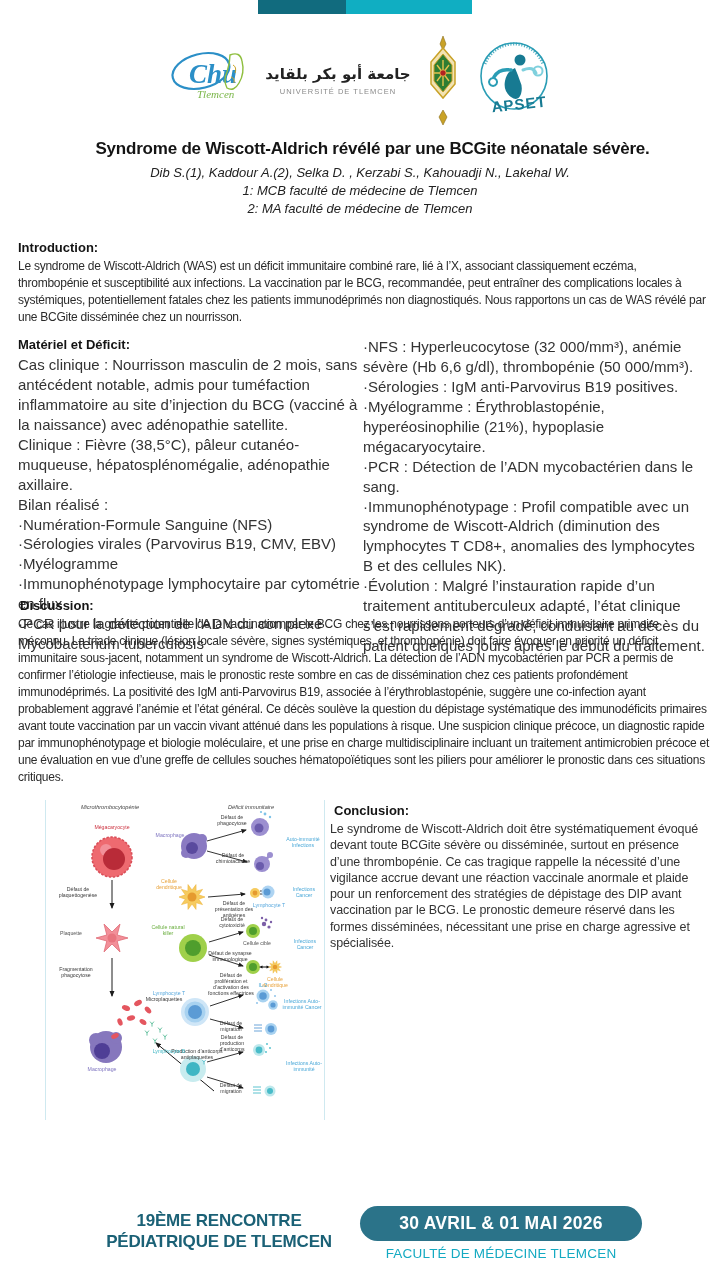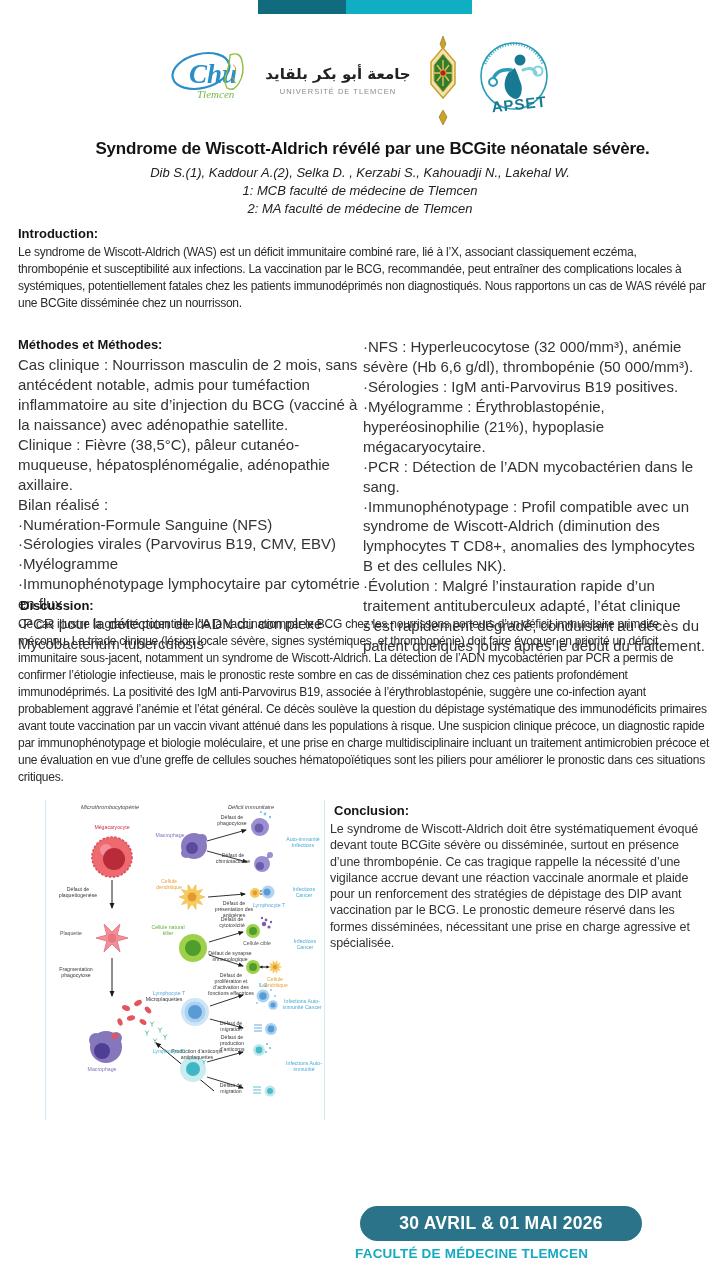--- a/index.html
+++ b/index.html
@@ -23,21 +23,21 @@
   .title-block { position:absolute; left:0; top:139px; width:720px; text-align:center; }
   .main-title { font-size:17px; font-weight:700; color:#141414; letter-spacing:-0.2px;padding-left:25px; }
   .authors, .affil { font-size:13px; font-style:italic; color:#222; line-height:18px; }
   .authors { margin-top:5px; }
 
   
   .sec-heading { font-size:13px; font-weight:700; color:#141414; margin-bottom:3px; }
   .sec-body { font-size:15px; color:#333; white-space:pre-line; }
   .narrow { font-size:12px; letter-spacing:-0.25px; line-height:1.42; color:#2b2b2b; }
 
-  .intro { position:absolute; left:18px; top:226px; width:690px; }
+  .intro { position:absolute; left:18px; top:240px; width:690px; }
   .col-methods { position:absolute; left:18px;  top:337px; width:342px; }
   .col-results { position:absolute; left:363px; top:337px; width:344px; }
   .col-results .sec-heading { padding-left:5px; }
   .cols .sec-body, .col-methods .sec-body, .col-results .sec-body { line-height:1.33; }
   .discussion { position:absolute; left:18px; top:598px; width:692px; }
   .discussion .sec-heading { padding-left:2px; }
   .conclusion { position:absolute; left:330px; top:803px; width:380px; }
   .conclusion .sec-heading { padding-left:4px; }
   .conclusion .sec-body { font-size:12.5px; line-height:1.3; letter-spacing:-0.1px; }
 
@@ -55,22 +55,22 @@
   .c-blue   { color:#56a7dd; }
   .c-teal   { color:#3fb6c4; }
   .c-grey   { color:#555; }
 
   
   .footer-left { position:absolute; left:85px; top:1210px; width:268px; text-align:center;
                  font-size:17px; font-weight:800; line-height:1.25; color:#1b6176; letter-spacing:-0.2px; }
   .date-pill { position:absolute; left:360px; top:1206px; width:282px; height:35px; border-radius:18px;
                background:#2b7389; color:#fff; font-size:17.5px; font-weight:800; letter-spacing:0.3px;
                text-align:center; line-height:35px; }
-  .venue { position:absolute; left:355px; top:1246px; width:292px; 
-           font-size:13.5px; font-weight:700; color:#14aac2; letter-spacing:0.2px; }
+  .venue { position:absolute; left:355px; top:1246px; width:292px; text-align:center;
+           font-size:13.5px; font-weight:400; color:#14aac2; letter-spacing:0.2px; }
 </style>
 </head>
 <body>
 
 <div class="poster">
 
   <div class="topbar dark"></div>
   <div class="topbar light"></div>
 
   <div class="logos">
@@ -116,21 +116,21 @@
     <div class="affil">1: MCB faculté de médecine de Tlemcen</div>
     <div class="affil">2: MA faculté de médecine de Tlemcen</div>
   </div>
 
   <section class="intro">
     <div class="sec-heading">Introduction:</div>
     <div class="sec-body narrow">Le syndrome de Wiscott-Aldrich (WAS) est un déficit immunitaire combiné rare, lié à l’X, associant classiquement eczéma, thrombopénie et susceptibilité aux infections. La vaccination par le BCG, recommandée, peut entraîner des complications locales à systémiques, potentiellement fatales chez les patients immunodéprimés non diagnostiqués. Nous rapportons un cas de WAS révélé par une BCGite disséminée chez un nourrisson.</div>
   </section>
 
   <section class="col-methods">
-    <div class="sec-heading">Méthodes et Méthodes:</div>
+    <div class="sec-heading">Matériel et Déficit:</div>
     <div class="sec-body">Cas clinique : Nourrisson masculin de 2 mois, sans antécédent notable, admis pour tuméfaction inflammatoire au site d’injection du BCG (vacciné à la naissance) avec adénopathie satellite.
 Clinique : Fièvre (38,5°C), pâleur cutanéo-muqueuse, hépatosplénomégalie, adénopathie axillaire.
 Bilan réalisé :
 ·Numération-Formule Sanguine (NFS)
 ·Sérologies virales (Parvovirus B19, CMV, EBV)
 ·Myélogramme
 ·Immunophénotypage lymphocytaire par cytométrie en flux
 ·PCR pour la détection de l’ADN du complexe Mycobacterium tuberculosis</div>
   </section>
 
@@ -300,16 +300,20 @@
     <div class="flabel" style="left:164px; top:234px; width:44px;">Défaut de production d’anticorps</div>
     <div class="flabel" style="left:164px; top:282px; width:42px;">Défaut de migration</div>
     <div class="flabel c-cyan" style="left:236px; top:260px; width:44px;">Infections Auto-immunité</div>
   </div>
 
   <section class="conclusion">
     <div class="sec-heading">Conclusion:</div>
     <div class="sec-body">Le syndrome de Wiscott-Aldrich doit être systématiquement évoqué devant toute BCGite sévère ou disséminée, surtout en présence d’une thrombopénie. Ce cas tragique rappelle la nécessité d’une vigilance accrue devant une réaction vaccinale anormale et plaide pour un renforcement des stratégies de dépistage des DIP avant vaccination par le BCG. Le pronostic demeure réservé dans les formes disséminées, nécessitant une prise en charge agressive et spécialisée.</div>
   </section>
 
+  <div class="footer-left">
+    <div>19ÈME RENCONTRE</div>
+    <div>PÉDIATRIQUE DE TLEMCEN</div>
+  </div>
   <div class="date-pill">30 AVRIL &amp; 01 MAI 2026</div>
   <div class="venue">FACULTÉ DE MÉDECINE TLEMCEN</div>
 
 </div>
 
 </body></html>

